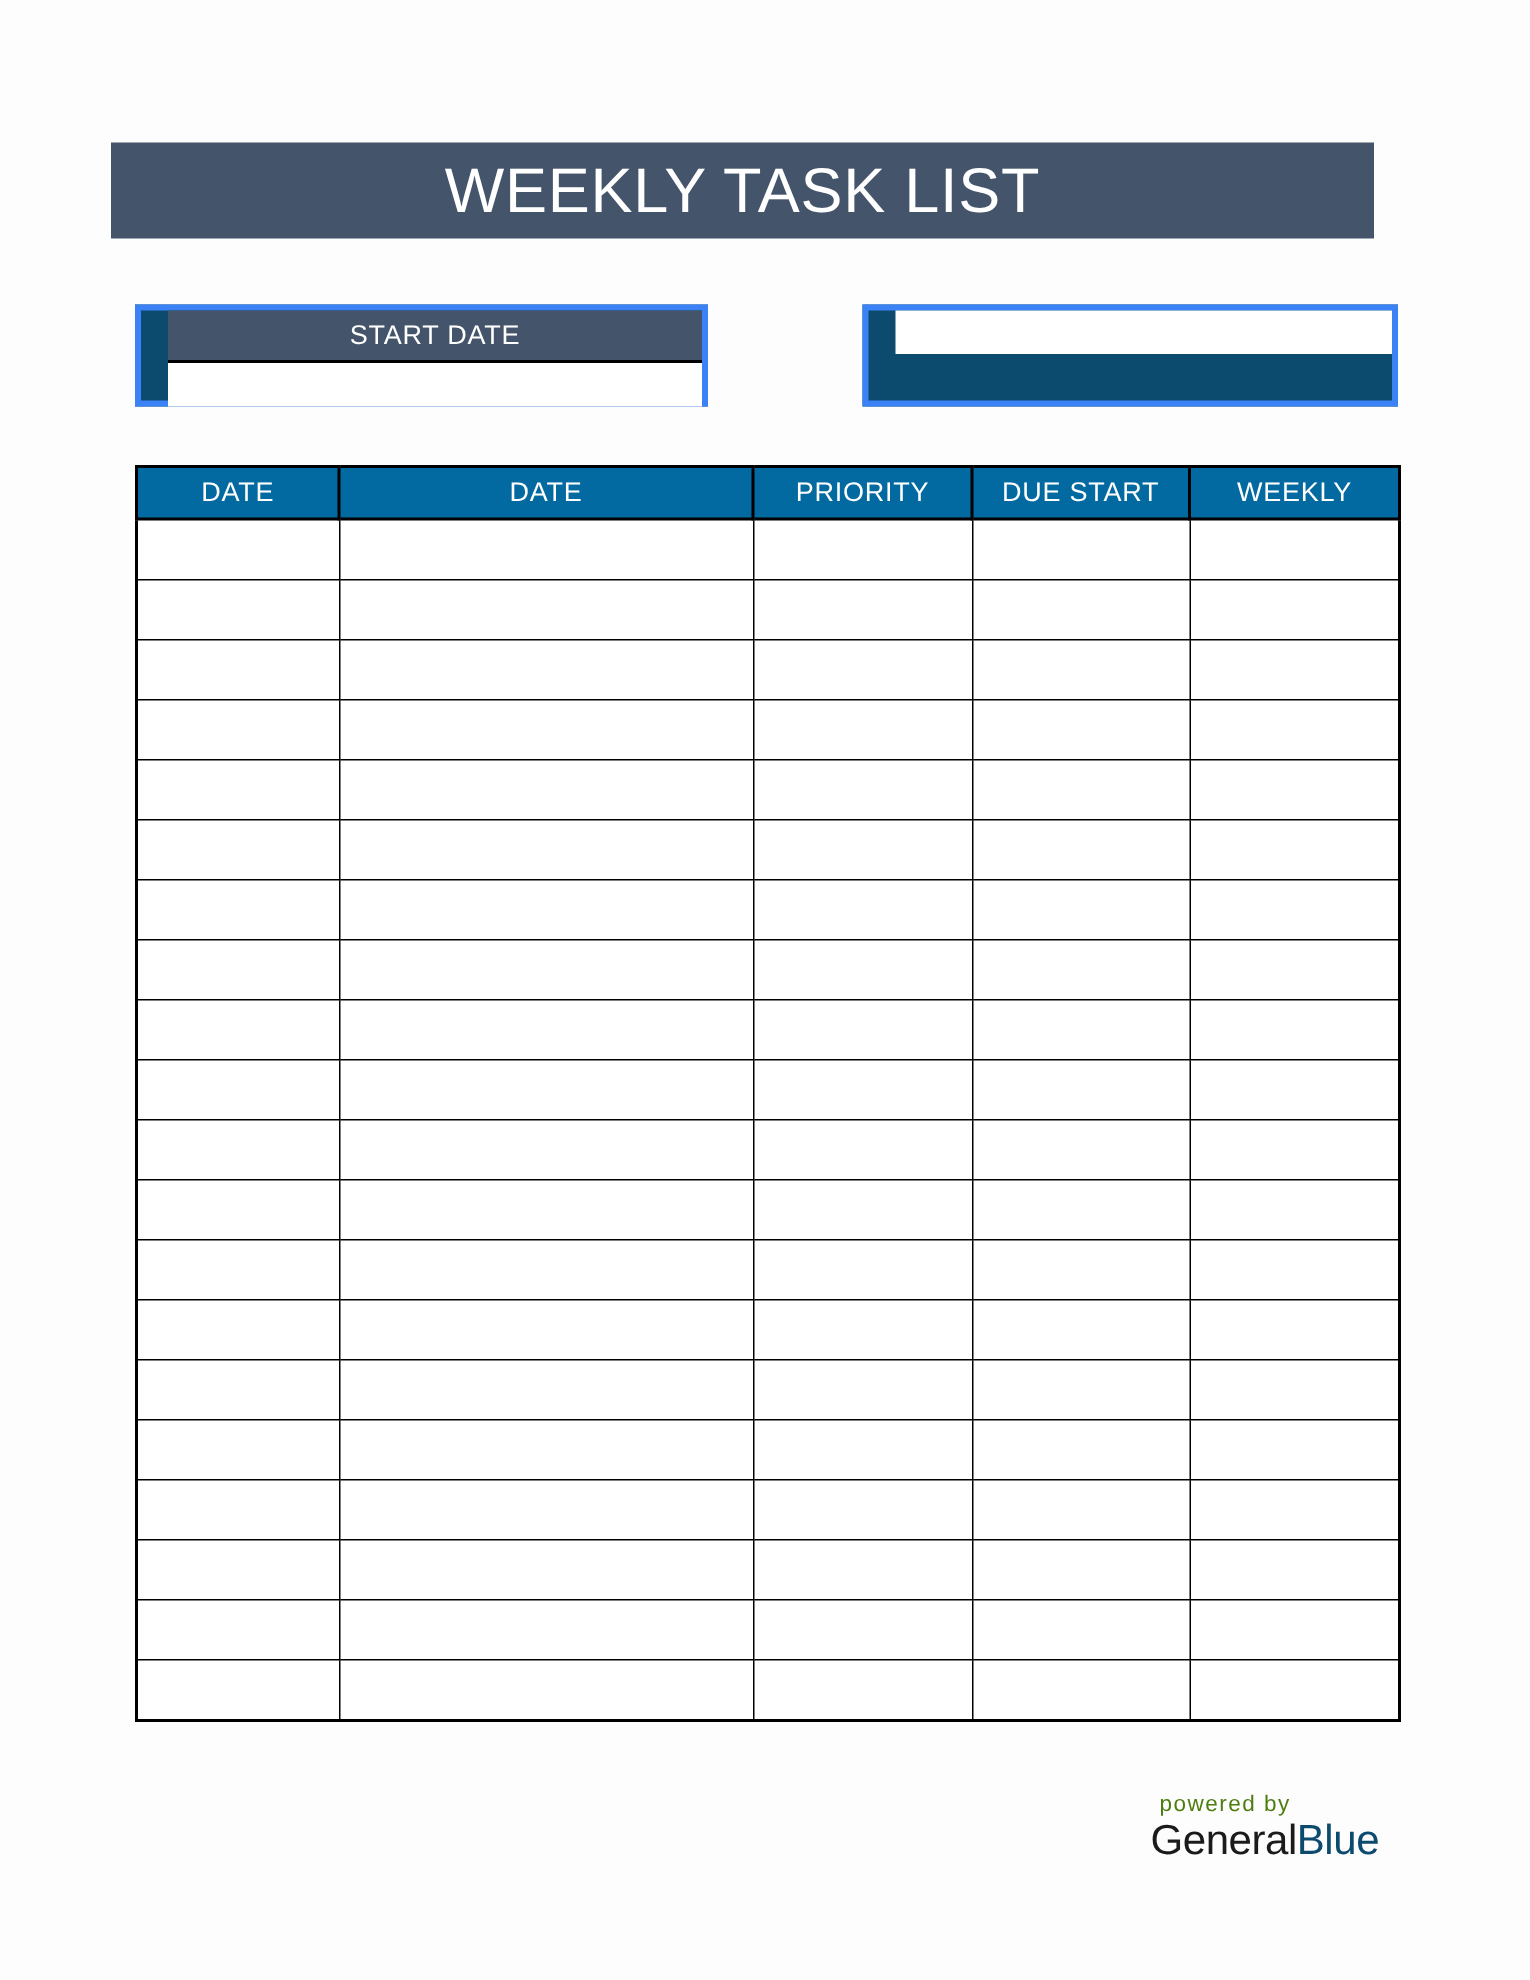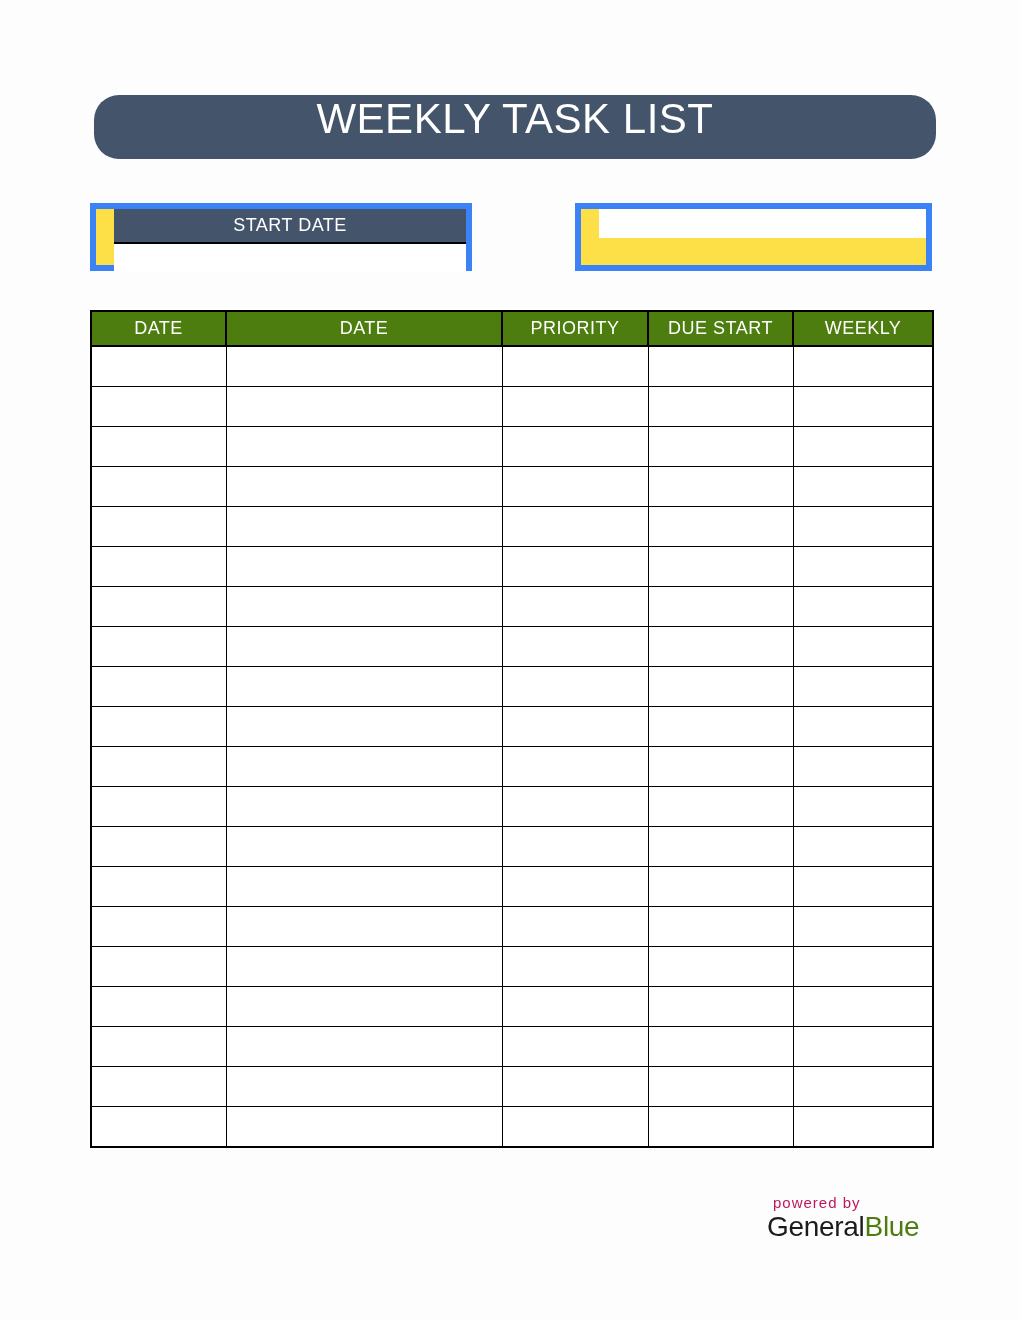--- a/index.html
+++ b/index.html
@@ -12,45 +12,44 @@
     position: relative;
     width: 1020px;
     height: 1320px;
     background: #fdfdfd;
     overflow: hidden;
   }
 
   
   .title-banner {
     position: absolute;
-    left: 94px;
+    left: 74px;
     top: 95px;
     width: 842px;
     height: 64px;
     background: #44546A;
     display: flex;
-    align-items: flex-start;
+    align-items: center;
     justify-content: center;
-    border-radius: 25px;
   }
   .title-banner span {
     color: #ffffff;
     font-size: 42px;
     letter-spacing: 0.5px;
     white-space: nowrap;
   }
 
   
   .date-box {
     position: absolute;
     top: 203px;
     height: 68px;
-    border: 6px solid #3b82f6;
+    border: 4px solid #3b82f6;
     box-sizing: border-box;
-    background: #fde047;
+    background: #0c4a6e;
     padding-left: 18px;
   }
   .date-box .hdr {
     height: 33px;
     background: #44546A;
     border-bottom: 2px solid #000000;
     display: flex;
     align-items: center;
     justify-content: center;
     color: #ffffff;
@@ -68,21 +67,21 @@
   .task-table {
     position: absolute;
     left: 90px;
     top: 310px;
     width: 842px;
     border-collapse: collapse;
     table-layout: fixed;
     border: 2px solid #000000;
   }
   .task-table th {
-    background: #4d7c0f;
+    background: #0369a1;
     color: #ffffff;
     font-weight: normal;
     font-size: 18px;
     letter-spacing: 0.5px;
     height: 33px;
     border: 2px solid #000000;
     padding: 0;
     text-align: center;
     vertical-align: middle;
   }
@@ -96,32 +95,32 @@
   
   .footer {
     position: absolute;
     left: 767px;
     top: 1195px;
     text-align: left;
     line-height: 1;
   }
   .powered-by {
     font-size: 15px;
-    color: #be185d;
+    color: #4d7c0f;
     letter-spacing: 1px;
     margin: 0 0 3px 6px;
   }
   .brand {
     font-size: 28px;
     letter-spacing: -0.3px;
     color: #1b1b1b;
     margin: 0;
     white-space: nowrap;
   }
-  .brand .blue { color: #4d7c0f; text-align: right; }
+  .brand .blue { color: #0c4a6e; text-align: right; }
 </style>
 </head>
 <body>
 
 <div class="page">
 
   <div class="title-banner">
     <span>WEEKLY TASK LIST</span>
   </div>
 

